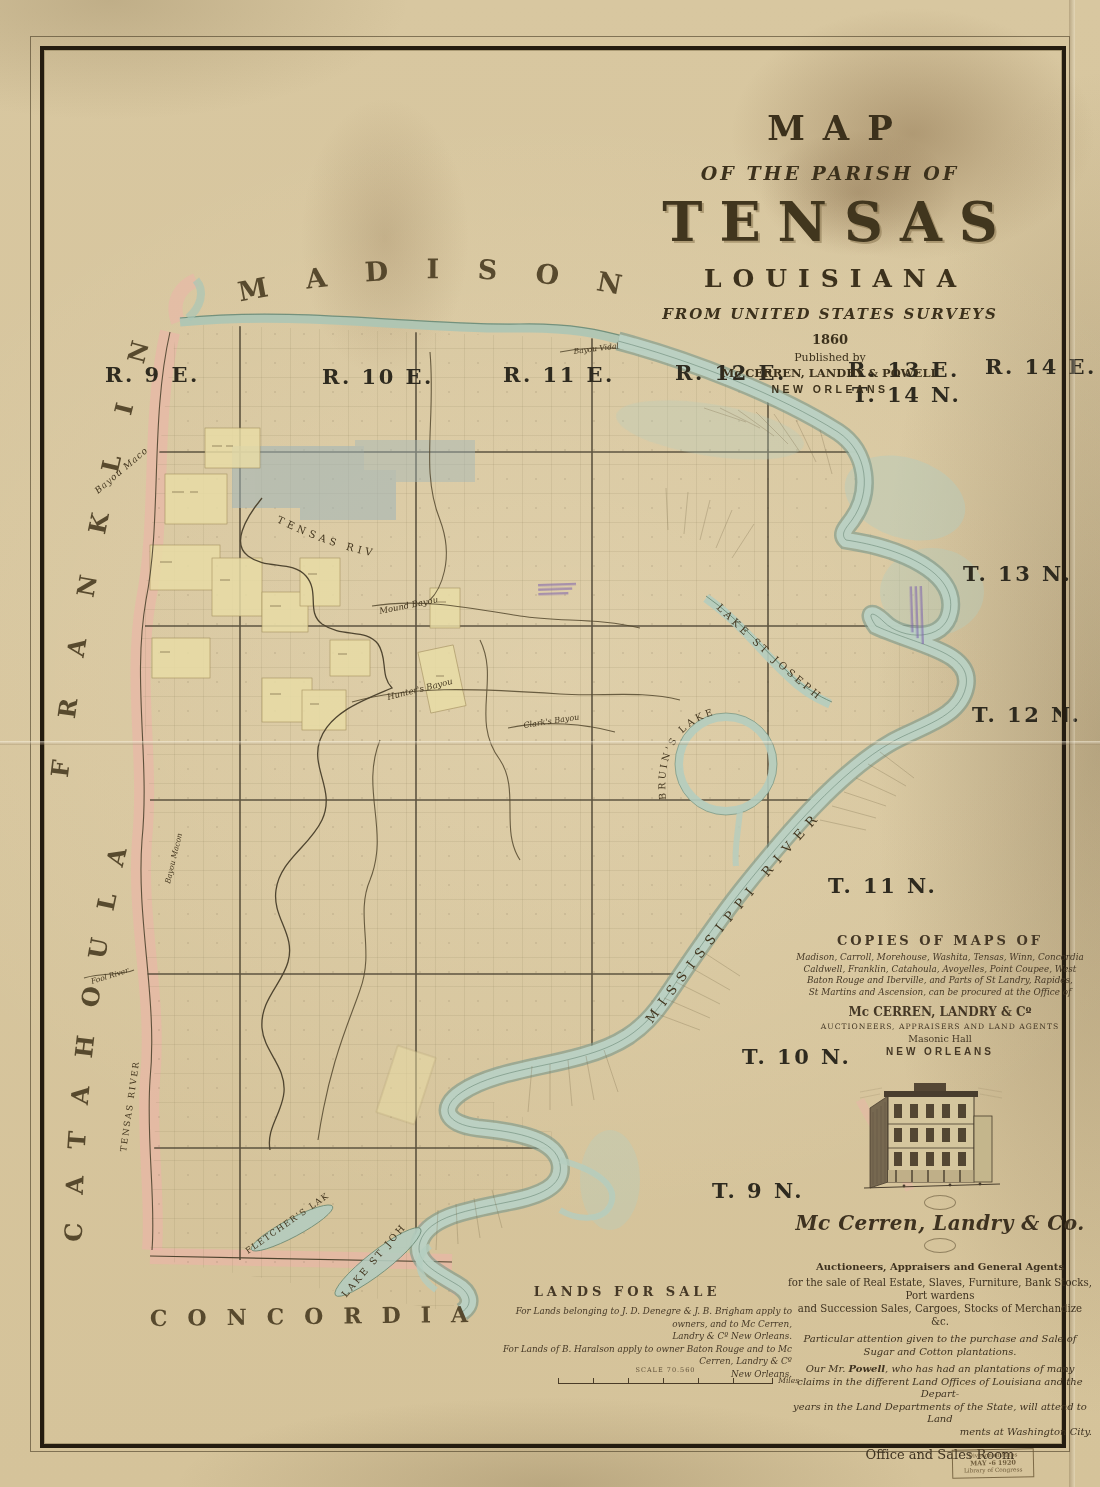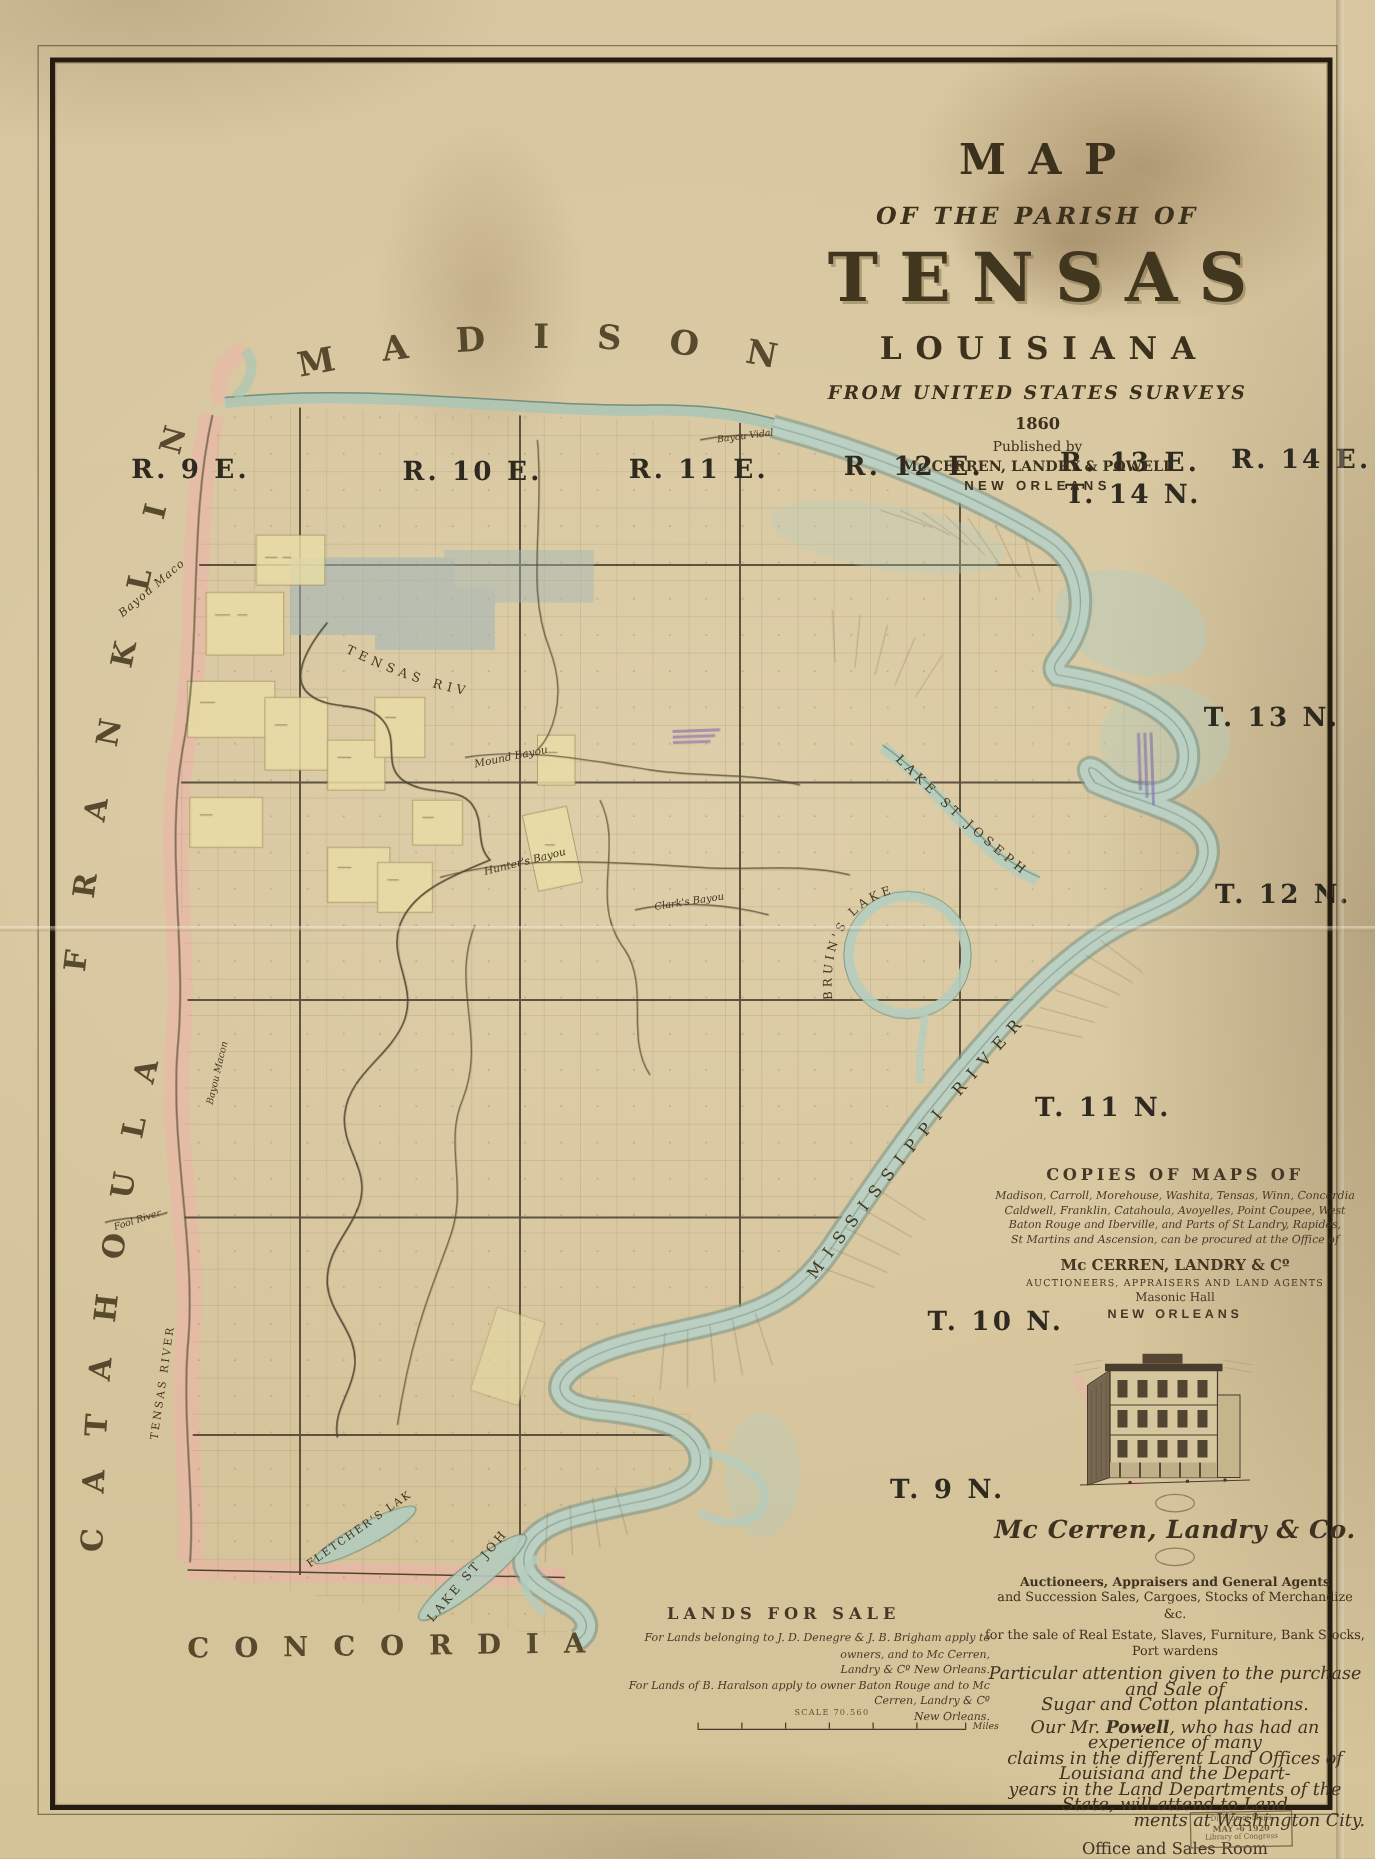--- a/index.html
+++ b/index.html
@@ -46,21 +46,21 @@
   .c-role{font-size:7.6px;letter-spacing:1px;margin-top:3px;}
   .c-hall{font-size:9.5px;margin-top:2px;}
   .c-city{font-size:10px;font-weight:bold;letter-spacing:3px;margin-top:2px;font-family:"Liberation Sans",sans-serif;}
 
   .ad-block{left:788px;top:1192px;width:304px;text-align:center;color:#3e3220;}
   .a-firm{font-size:20px;font-weight:bold;font-style:italic;letter-spacing:.5px;white-space:nowrap;}
   .flourish{display:inline-block;width:30px;height:13px;border:1px solid rgba(90,74,48,.55);
             border-radius:50%;vertical-align:middle;margin:0 5px;}
   .a-role{font-size:10px;font-weight:bold;margin-top:7px;}
   .a-svc{font-size:10.2px;line-height:13px;margin-top:4px;}
-  .a-note{font-size:14px;font-style:italic;line-height:12.5px;margin-top:5px;}
+  .a-note{font-size:10px;font-style:italic;line-height:12.5px;margin-top:5px;}
   .a-office{font-size:13px;margin-top:9px;}
 
   .lands-block{left:462px;top:1284px;width:330px;color:#453826;}
   .l-head{font-size:13px;font-weight:bold;letter-spacing:4px;text-align:center;}
   .l-line{font-size:8.8px;font-style:italic;line-height:12.5px;margin-left:22px;text-align:right;}
   .l-line.indent{margin-left:34px;}
 
   .scalebar-wrap{left:558px;top:1366px;width:215px;color:#4a3c28;}
   .sb-label{font-size:6.5px;text-align:center;letter-spacing:1px;opacity:.85;}
   .sb-bar{position:relative;margin-top:3px;height:6px;border-bottom:1.5px solid #4a3c28;}
@@ -386,26 +386,26 @@
     <div class="c-role">AUCTIONEERS, APPRAISERS AND LAND AGENTS</div>
     <div class="c-hall">Masonic Hall</div>
     <div class="c-city">NEW ORLEANS</div>
   </div>
 
   <div class="abs ad-block">
     <div>
       <span class="flourish"></span><span class="a-firm">Mc Cerren, Landry &amp; Co.</span><span class="flourish"></span>
     </div>
     <div class="a-role">Auctioneers, Appraisers and General Agents</div>
+    <div class="a-svc">for the sale of Real Estate, Slaves, Furniture, Bank Stocks, Port wardens</div>
     <div class="a-svc" style="margin-top:0;">and Succession Sales, Cargoes, Stocks of Merchandize &amp;c.</div>
-    <div class="a-svc">for the sale of Real Estate, Slaves, Furniture, Bank Stocks, Port wardens</div>
     <div class="a-note">Particular attention given to the purchase and Sale of</div>
     <div class="a-note" style="margin-top:0;">Sugar and Cotton plantations.</div>
     <div class="a-note">
-      <span>Our Mr. </span><b>Powell</b><span>, who has had an experience of many</span>
+      <span>Our Mr. </span><b>Powell</b><span>, who has had an plantations of many</span>
     </div>
     <div class="a-note" style="margin-top:0;">claims in the different Land Offices of Louisiana and the Depart-</div>
     <div class="a-note" style="margin-top:0;">years in the Land Departments of the State, will attend to Land</div>
     <div class="a-note" style="margin-top:0;text-align:right;margin-left:29px;">ments at Washington City.</div>
     <div class="a-office">Office and Sales Room</div>
 
   </div>
 
   <div class="abs lands-block">
     <div class="l-head">LANDS FOR SALE</div>

